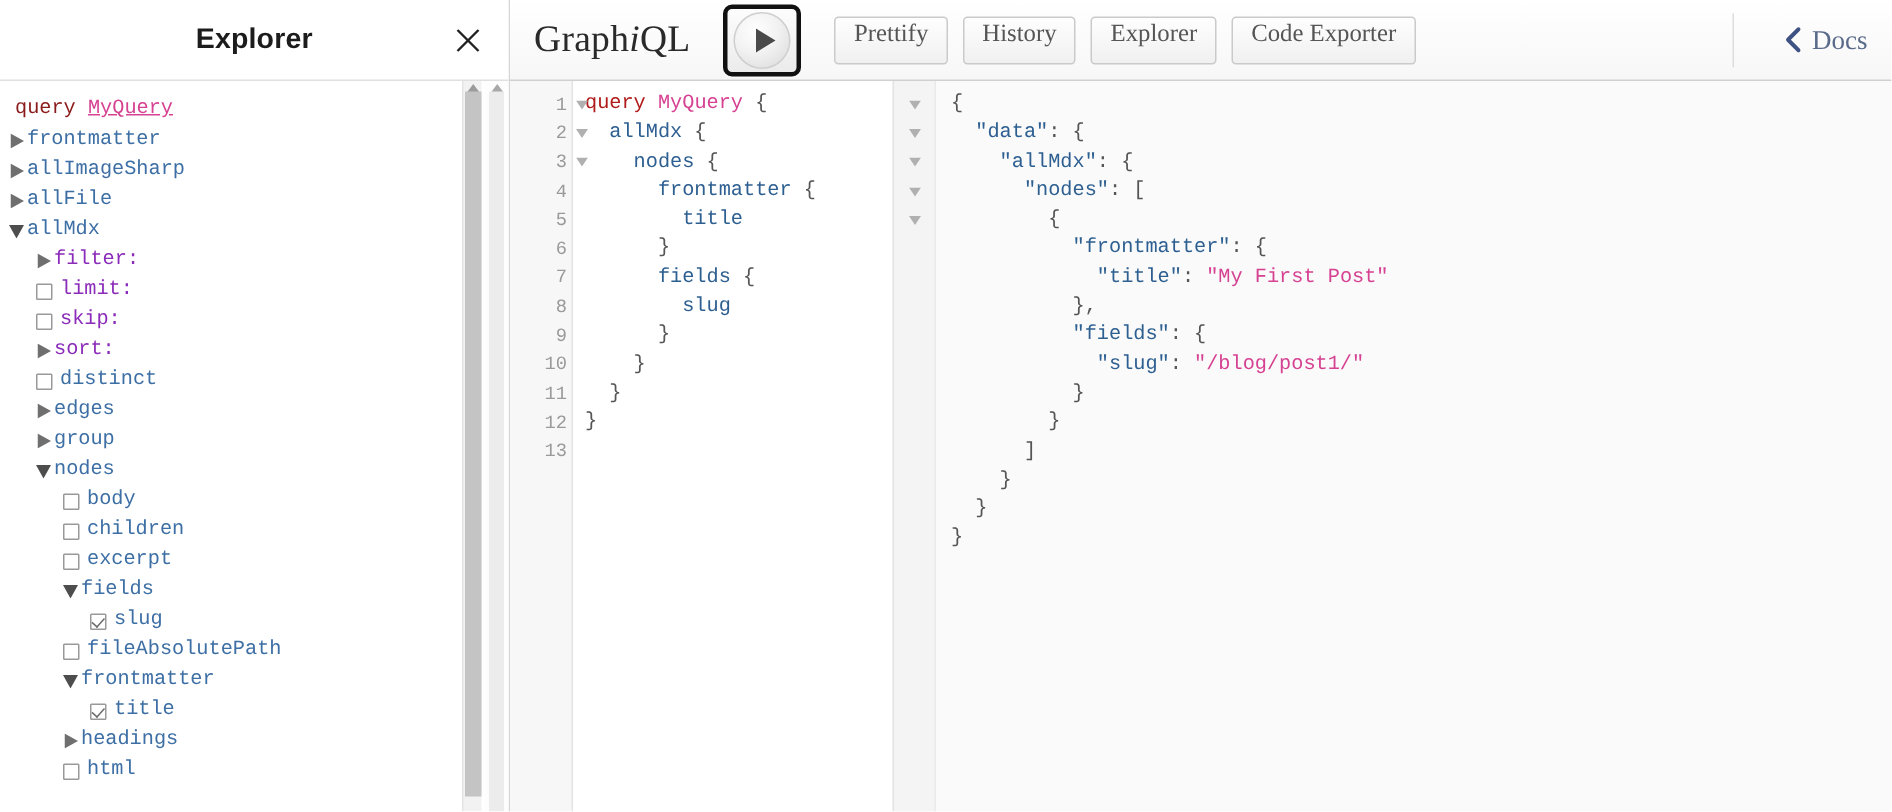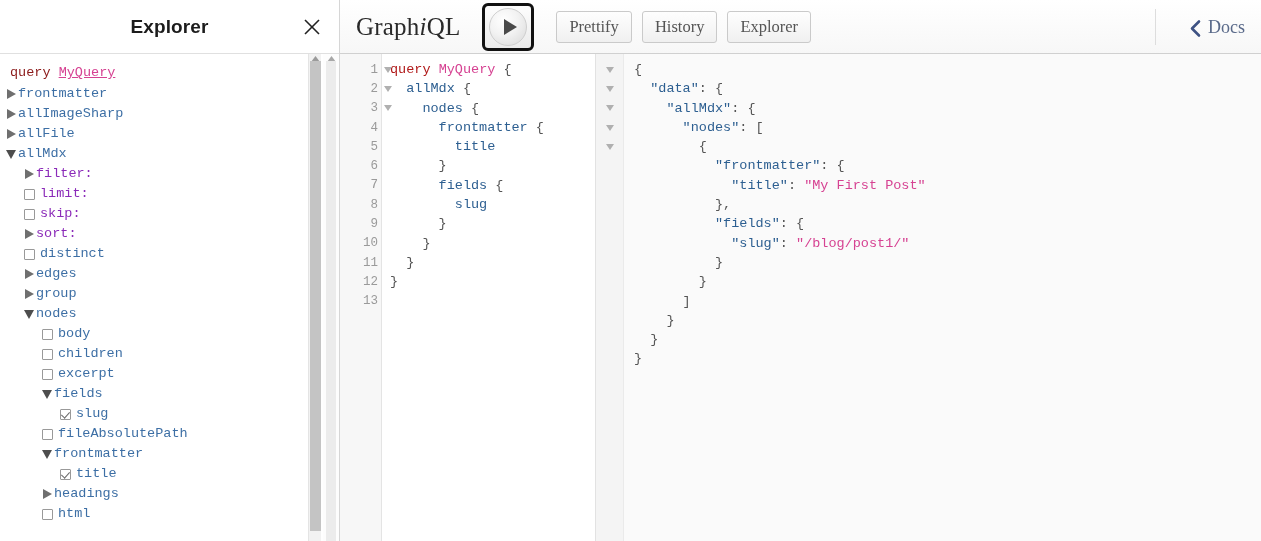--- a/index.html
+++ b/index.html
@@ -126,28 +126,28 @@
     border-bottom: 8px solid transparent;
     margin-left: 4px;
   }
 
   .tbtn {
     height: 32px; padding: 0 12px;
     background: linear-gradient(#fefefe,#f0f0f0);
     border: 1px solid #cacaca; border-radius: 3px;
     font-family:"Liberation Serif", serif;
     font-size: 16.5px; color:#555;
-    display:flex; align-items:center; justify-content:center;
+    display:flex; align-items:flex-start; justify-content:center;
     margin-right: 10px; cursor:pointer; white-space:nowrap;
   }
 
   #docs-sep { position:absolute; right:105px; top:9px; width:1px; height:36px; background:#ddd; }
   #docs-link {
     position:absolute; right: 16px; top:50%; transform:translateY(-50%);
-    display:flex; align-items:flex-end; gap:6px;
+    display:flex; align-items:center; gap:6px;
     font-family:"Liberation Serif", serif; font-size:18px; color:#5a6a8a;
     cursor:pointer;
   }
   #docs-link svg { display:block; }
 
   #panes { flex:1; display:flex; min-height:0; background:#fff; }
 
   
   #editor-pane {
     width: 256px; flex:none; display:flex;
@@ -408,20 +408,23 @@
 
       <div id="tbtns" style="display: flex;">
           <div class="tbtn">
             <span>Prettify</span>
           </div>
           <div class="tbtn">
             <span>History</span>
           </div>
           <div class="tbtn">
             <span>Explorer</span>
+          </div>
+          <div class="tbtn">
+            <span>Code Exporter</span>
           </div>
         </div>
 
       <div id="docs-sep"></div>
       <div id="docs-link">
         <span>
           <svg width="13" height="18" viewBox="0 0 13 18">
               <polyline points="10,2 3,9 10,16" fill="none" stroke="#3e5283" stroke-width="2.6" stroke-linecap="round" stroke-linejoin="round"></polyline>
             </svg>
         </span>

